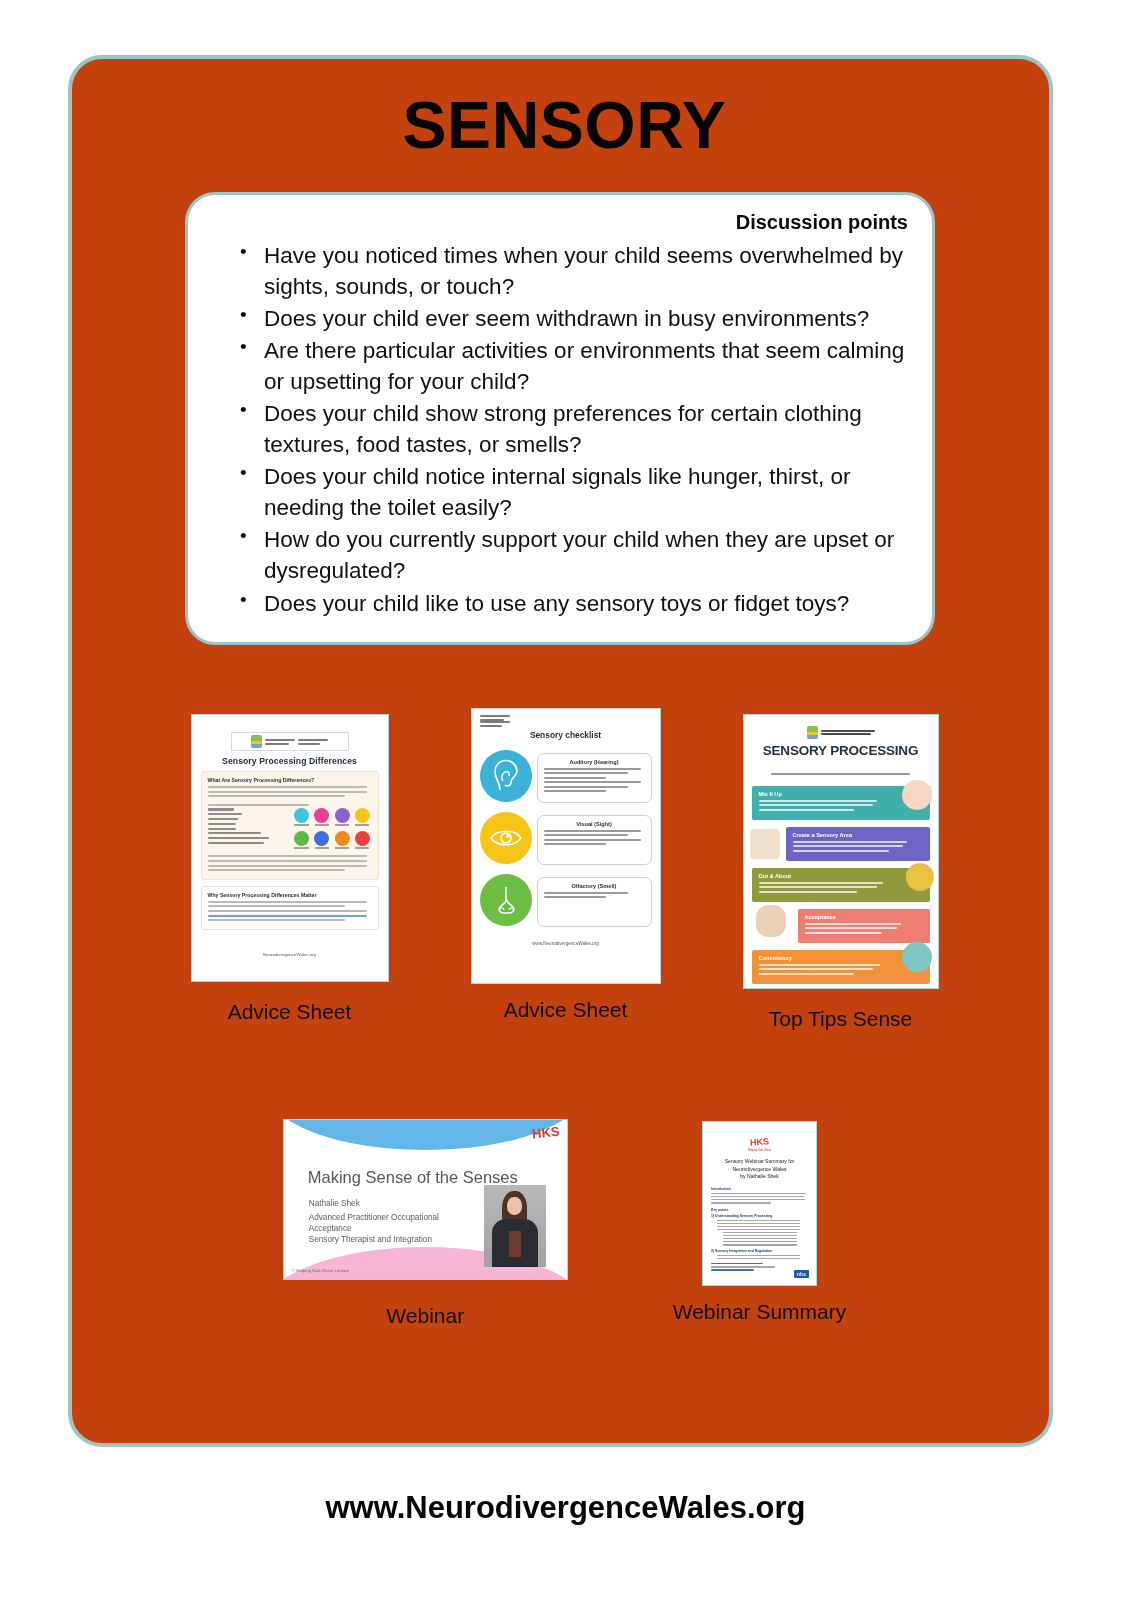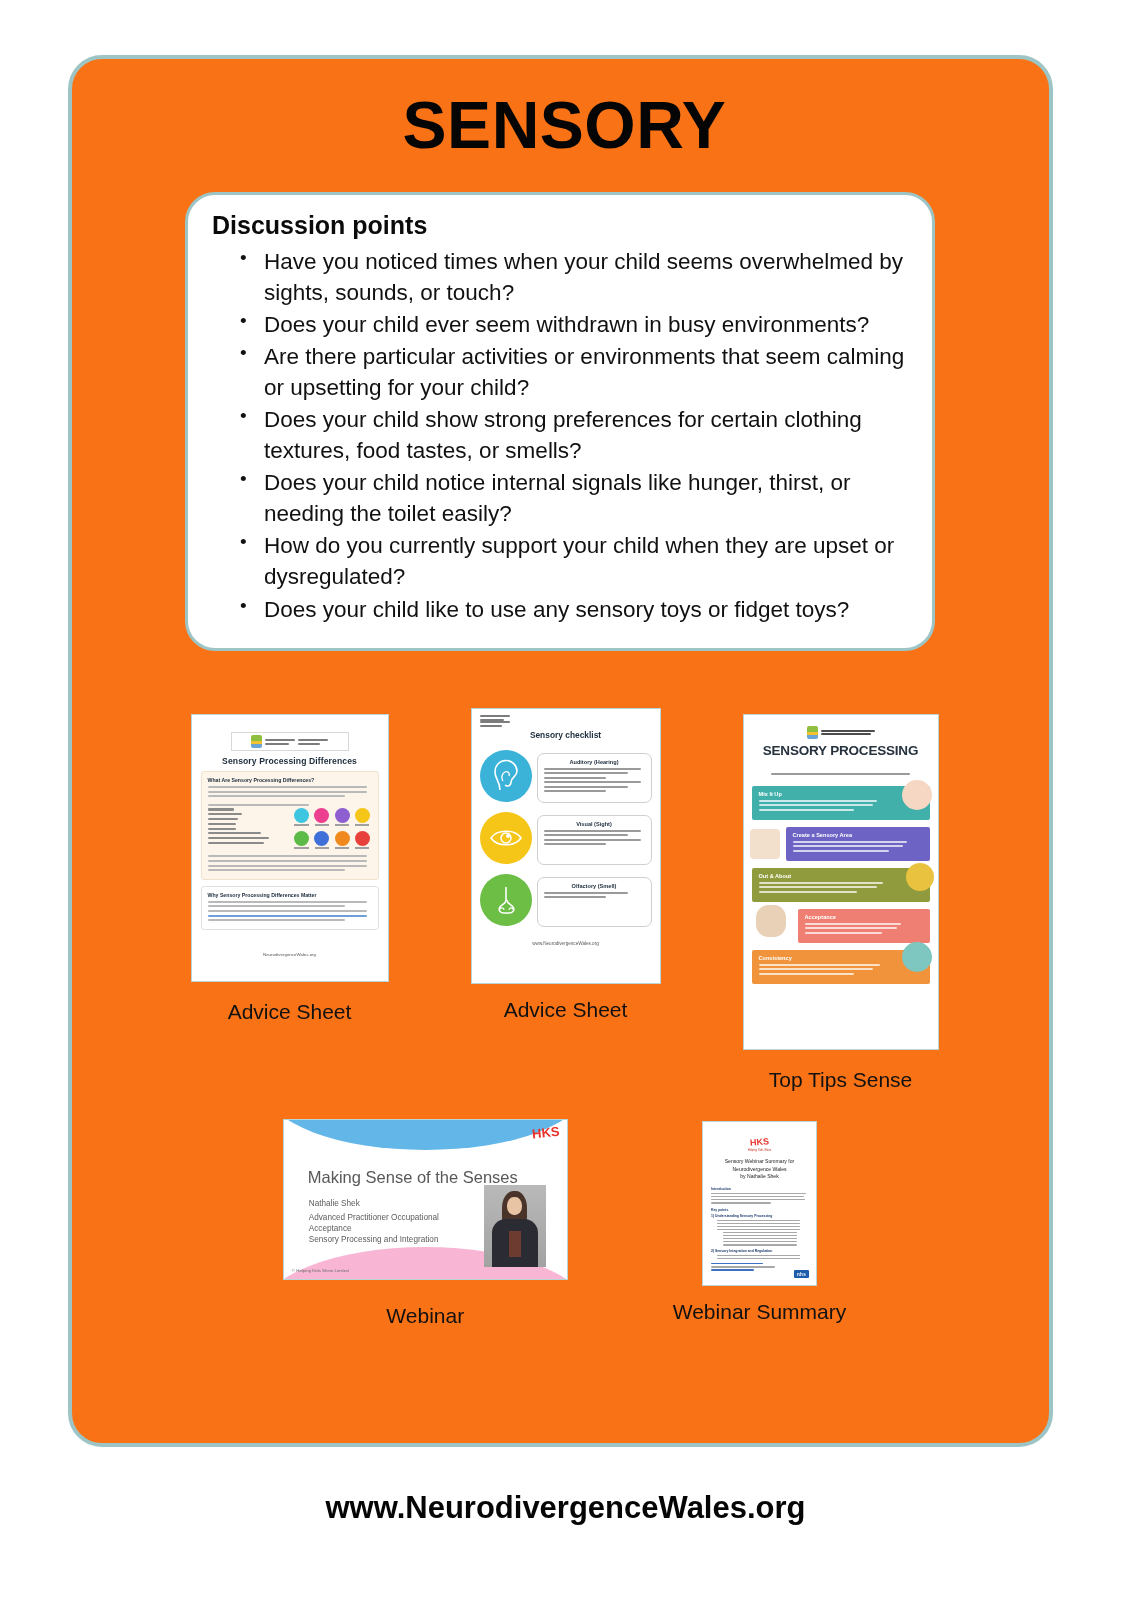--- a/index.html
+++ b/index.html
@@ -17,21 +17,21 @@
     background: #ffffff;
   }
 
   
   .frame {
     position: absolute;
     left: 68px; top: 55px;
     width: 985px; height: 1392px;
     border: 4px solid #9dc5c5;
     border-radius: 34px;
-    background: #f97316;
+    background: #c2410c;
   }
 
   
   .main-title {
     position: absolute;
     left: 0; top: 28px;
     width: 985px;
     text-align: center;
     font-size: 66px;
     font-weight: 800;
@@ -45,22 +45,22 @@
     position: absolute;
     left: 113px; top: 133px;
     width: 750px;
     min-height: 447px;
     border: 3px solid #9dc5c5;
     border-radius: 30px;
     background: #ffffff;
     padding: 16px 24px 22px 24px;
   }
   .discussion-title {
-    text-align: left;
-    font-size: 25px;
+    text-align: right;
+    font-size: 20px;
     font-weight: bold;
     color: #0b0b0b;
     margin-bottom: 6px;
   }
   .discussion-list {
     list-style: none;
     padding: 0;
     margin: 0 0 0 24px;
   }
   .discussion-list li {
@@ -165,21 +165,21 @@
   }
   .t2 .sense-box {
     flex: 1 1 auto; border: 1px solid #cfcfcf; border-radius: 7px;
     padding: 5px 6px; min-height: 50px; margin-top: 3px;
   }
   .t2 .sense-box h5 { font-size: 5.6px; color: #1c2c3c; text-align: center; margin-bottom: 3px; }
   .t2 .sense-box .fake-line { height: 1.9px; background: #9a9a9a; }
   .t2 .foot { text-align: center; font-size: 4.6px; color: #5a5a5a; margin-top: 14px; }
 
   
-  .t3 { width: 196px; height: 336px; padding: 7px 8px; }
+  .t3 { width: 196px; height: 275px; padding: 7px 8px; }
   .t3 .tt-logo { display: flex; align-items: center; justify-content: center; gap: 3px; margin: 4px 0 4px 0; }
   .t3 .tt-logo .txt { display: flex; flex-direction: column; gap: 1.4px; }
   .t3 .tt-logo .txt i { display: block; height: 2px; background: #4c4c4c; border-radius: 1px; }
   .t3 .tt-title {
     text-align: center; font-size: 13.5px; font-weight: 800;
     color: #26323e; letter-spacing: -0.2px; margin-bottom: 3px;
   }
   .t3 .tt-sub { text-align:center; margin-bottom: 7px; }
   .t3 .tt-sub i { display: inline-block; height: 2px; width: 78%; background: #9a9a9a; border-radius: 1px; }
   .t3 .tip { position: relative; border-radius: 2px; padding: 5px 7px; margin-bottom: 7px; min-height: 34px; }
@@ -512,21 +512,21 @@
       <div class="res" style="margin-right:105px;">
         <div class="thumb t4">
           <div class="cloud-top"></div>
           <div class="cloud-bottom"></div>
           <div class="hks">HKS</div>
           <div class="w-title">Making Sense of the Senses</div>
           <div class="w-meta">
             <div style="margin-bottom:3px">Nathalie Shek</div>
             <div>Advanced Practitioner Occupational</div>
             <div>Acceptance</div>
-            <div>Sensory Processing and Integration</div>
+            <div>Sensory Therapist and Integration</div>
           </div>
           <div class="portrait">
             <div class="hair"></div>
               <div class="face"></div>
             <div class="body"></div>
               <div class="shirt"></div>
           </div>
           <div class="w-credit">© Helping Kids Shine Limited</div>
         </div>
         <div class="res-caption" style="margin-top:24px">Webinar</div>

